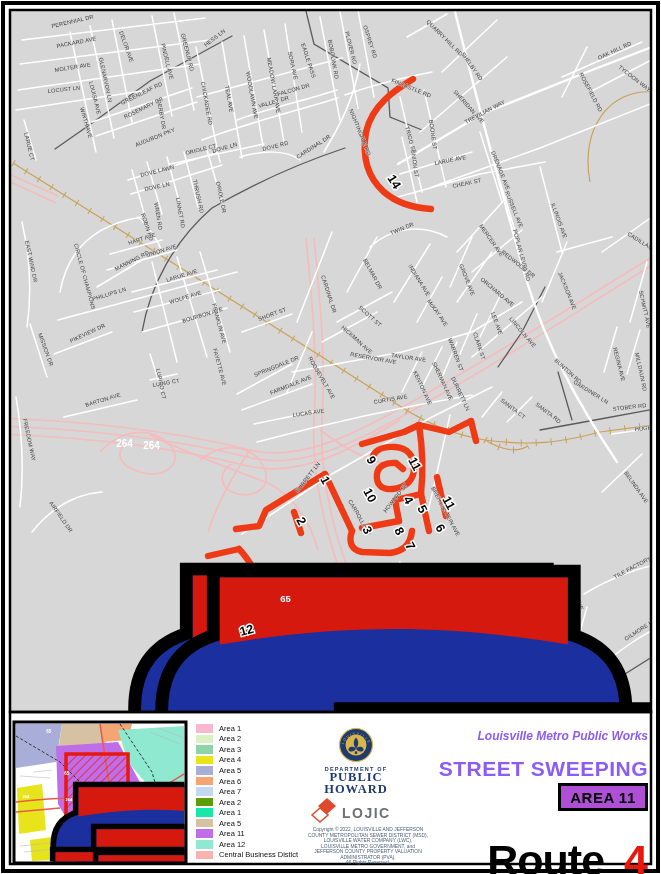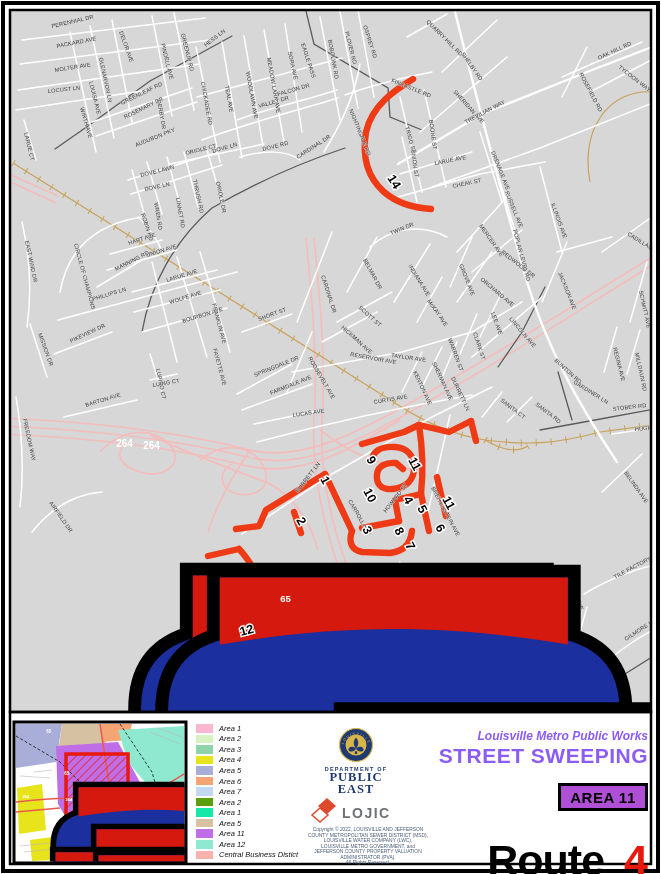--- a/index.html
+++ b/index.html
@@ -23,34 +23,34 @@
       stroke-width:2.8px;font-family:"Liberation Sans",sans-serif;}
   .shield-num{fill:#fff;font-weight:700;text-anchor:middle;font-family:"Liberation Sans",sans-serif;}
   .frame{fill:none;stroke:#000;}
   .seal-ring-text{font-size:3.4px;fill:var(--c_gold);letter-spacing:1.4px;}
   .lojic-text{font-size:14px;font-weight:700;fill:var(--c_lojic_gray);letter-spacing:1.5px;
       font-family:"Liberation Sans",sans-serif;}
 
   
   .titleblock{position:absolute;right:13px;top:729px;text-align:right;color:#8b5cf6;}
   .titleblock .t1,.titleblock .t2{font-size:12px;font-weight:700;font-style:italic;line-height:14px;}
-  .titleblock .t3{font-size:21px;font-weight:700;margin-top:1px;letter-spacing:.5px;}
+  .titleblock .t3{font-size:21px;font-weight:700;margin-top:14px;letter-spacing:.5px;}
   .badge{position:absolute;right:13px;top:783px;width:84px;height:22px;
       background:var(--c_badge);border:3px solid #000;color:#000;font-weight:700;
       font-size:15px;display:flex;align-items:center;justify-content:center;letter-spacing:.5px;}
   .routebig{position:absolute;right:14px;top:836px;font-size:43px;font-weight:700;
       letter-spacing:-1px;color:#000;white-space:nowrap;}
   .routebig .num{color:var(--c_num4);margin-left:20px;}
   .dept{position:absolute;left:300px;top:766px;width:112px;text-align:center;color:var(--c_navy);}
   .dept .d1{font-size:5.5px;font-weight:700;letter-spacing:1.2px;}
   .dept .d2{font-size:12.5px;font-family:"Liberation Serif",serif;font-weight:700;
       line-height:11.5px;letter-spacing:1px;}
   .copyright{position:absolute;left:288px;top:827px;width:160px;text-align:center;
       font-size:4.9px;line-height:5.5px;color:var(--c_copy);}
-  .legend{position:absolute;left:196px;top:723px;font-style:italic;}
+  .legend{position:absolute;left:196px;top:723px;}
   .lg-row{display:flex;align-items:center;height:10.55px;}
   .lg-sw{width:17px;height:8.5px;margin-right:6px;flex:none;}
   .lg-lb{font-size:7.5px;color:#111;white-space:nowrap;}
 </style>
 </head>
 <body>
 
 <div class="page">
 
 <svg width="661" height="874" viewBox="0 0 661 874">
@@ -453,21 +453,21 @@
       </div>
       <div class="lg-row">
         <span class="lg-sw" style="background: rgb(248, 179, 174);"></span>
         <span class="lg-lb">Central Business Distict</span>
       </div>
     </div>
 
 <div class="dept">
   <div class="d1">DEPARTMENT OF</div>
   <div class="d2">PUBLIC</div>
-  <div class="d2">EAST</div>
+  <div class="d2">HOWARD</div>
 </div>
 
 <div class="copyright" id="copyright">
       <div>Copyright © 2022, LOUISVILLE AND JEFFERSON</div>
       <div>COUNTY METROPOLITAN SEWER DISTRICT (MSD),</div>
       <div>LOUISVILLE WATER COMPANY (LWC),</div>
       <div>LOUISVILLE METRO GOVERNMENT, and</div>
       <div>JEFFERSON COUNTY PROPERTY VALUATION</div>
       <div>ADMINISTRATOR (PVA).</div>
       <div>All Rights Reserved.</div>

